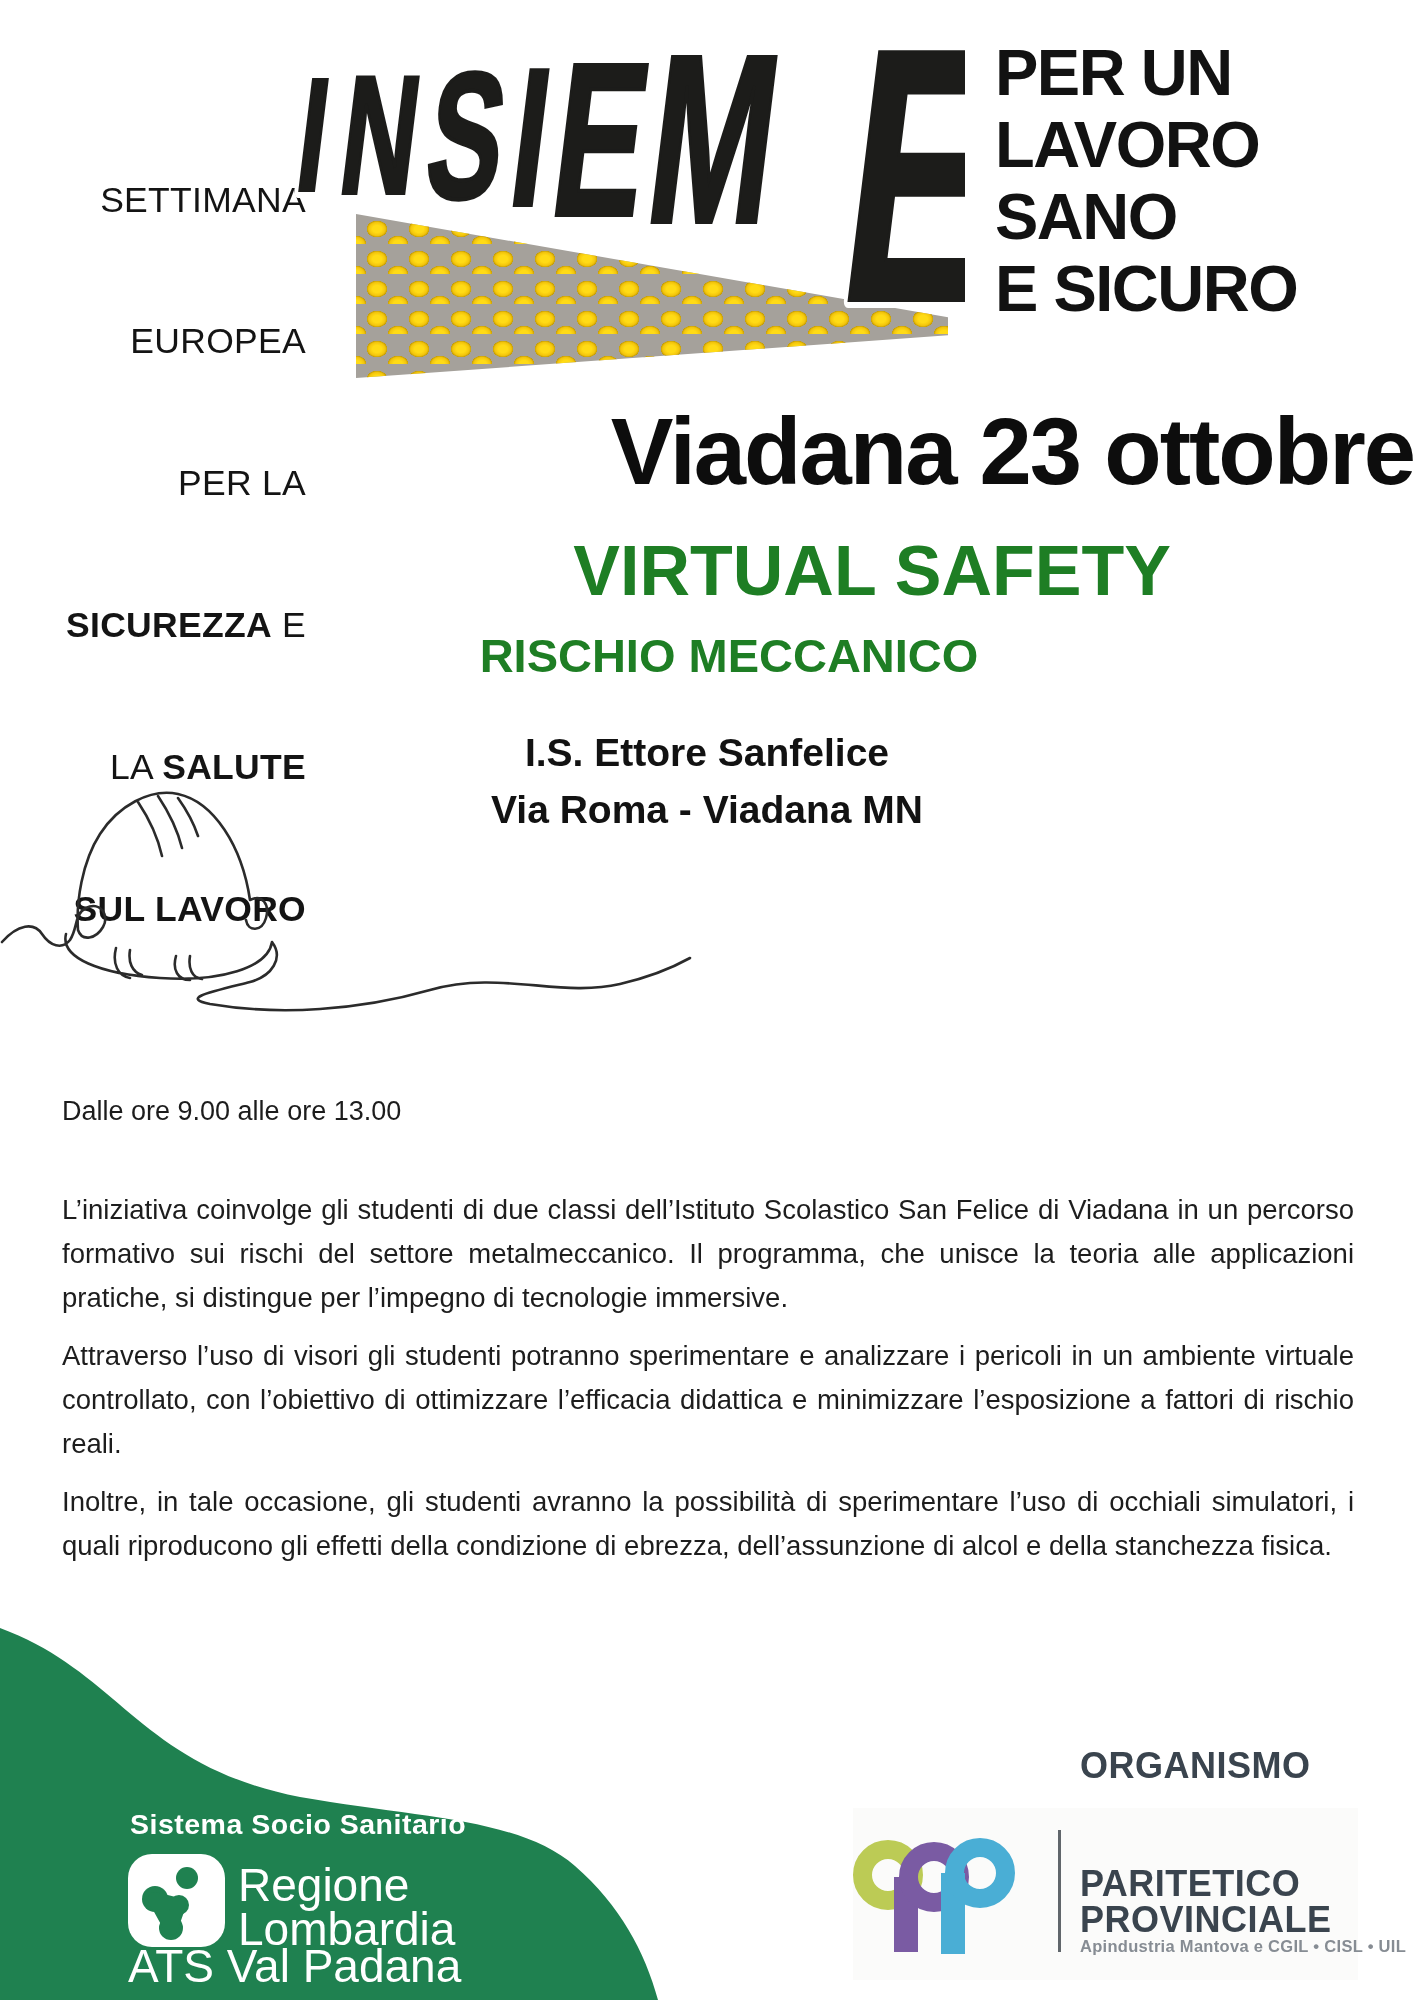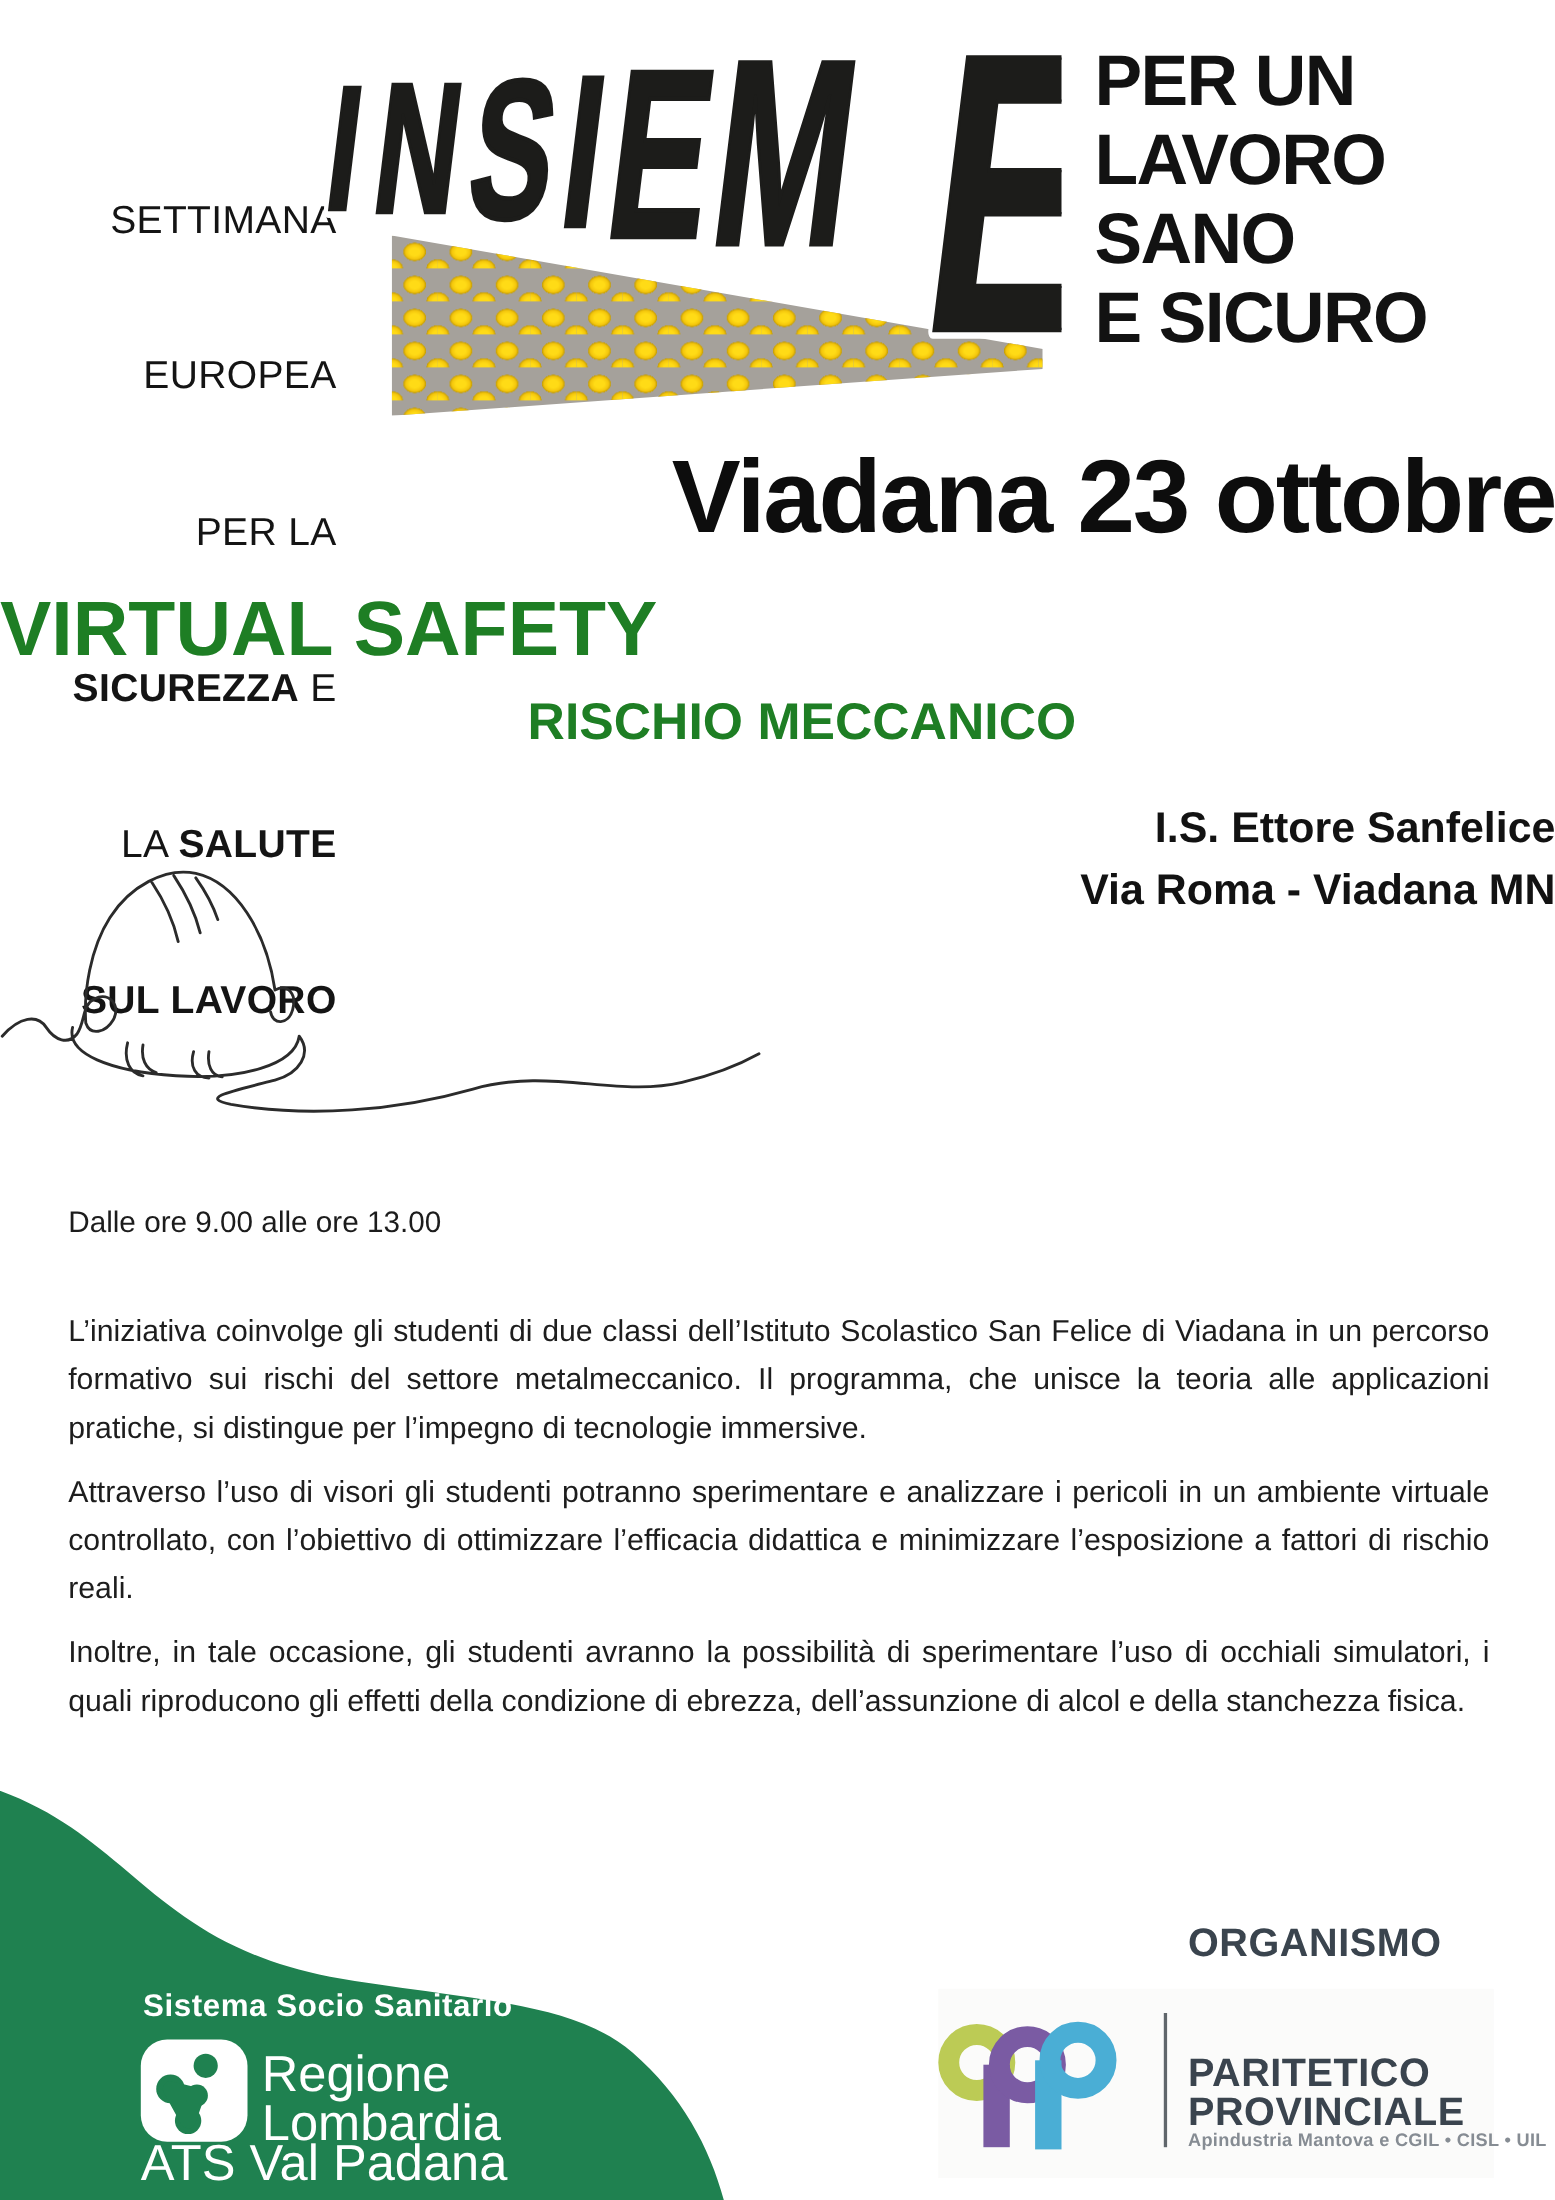--- a/index.html
+++ b/index.html
@@ -26,25 +26,25 @@
   .insieme-svg text{font-family:"Liberation Sans",sans-serif;font-weight:700;}
   .halo{fill:#ffffff;stroke:#ffffff;stroke-width:16px;stroke-linejoin:round;}
   .ink{fill:#1c1c1a;stroke:#1c1c1a;stroke-width:4px;}
 
   
   .slogan{left:995px;top:37px;font-size:65px;line-height:72px;font-weight:700;
           letter-spacing:-1.5px;color:#121212;}
 
   .title{left:0;top:400px;width:1414px;text-align:right;font-size:94px;line-height:1.1;
          font-weight:700;letter-spacing:-2px;color:#0d0d0d;}
-  .headline{left:0;top:536px;width:1171px;text-align:left;font-size:70px;line-height:1;
+  .headline{left:0;top:536px;width:1171px;text-align:right;font-size:70px;line-height:1;
             font-weight:700;color:#1e7e24;}
   .subheadline{left:0;top:632px;width:1414px;text-align:center;font-size:47px;line-height:1;
                font-weight:700;color:#1e7e24;margin-left:22px;}
-  .venue{left:0;top:724px;width:1414px;text-align:right;font-size:39px;line-height:57px;
+  .venue{left:0;top:724px;width:1414px;text-align:center;font-size:39px;line-height:57px;
          font-weight:700;color:#121212;}
 
   .hat-sketch{left:0;top:772px;}
   .hat-sketch path{fill:none;stroke:#2b2b2b;stroke-width:2.6;stroke-linecap:round;}
 
   .time{left:62px;top:1098px;font-size:27px;line-height:1;color:#1c1c1c;}
 
   .bodytext{left:62px;top:1188px;width:1292px;font-size:27.5px;line-height:44px;
             text-align:justify;color:#1d1d1d;}
   .bodytext p{margin:0 0 14px 0;}

